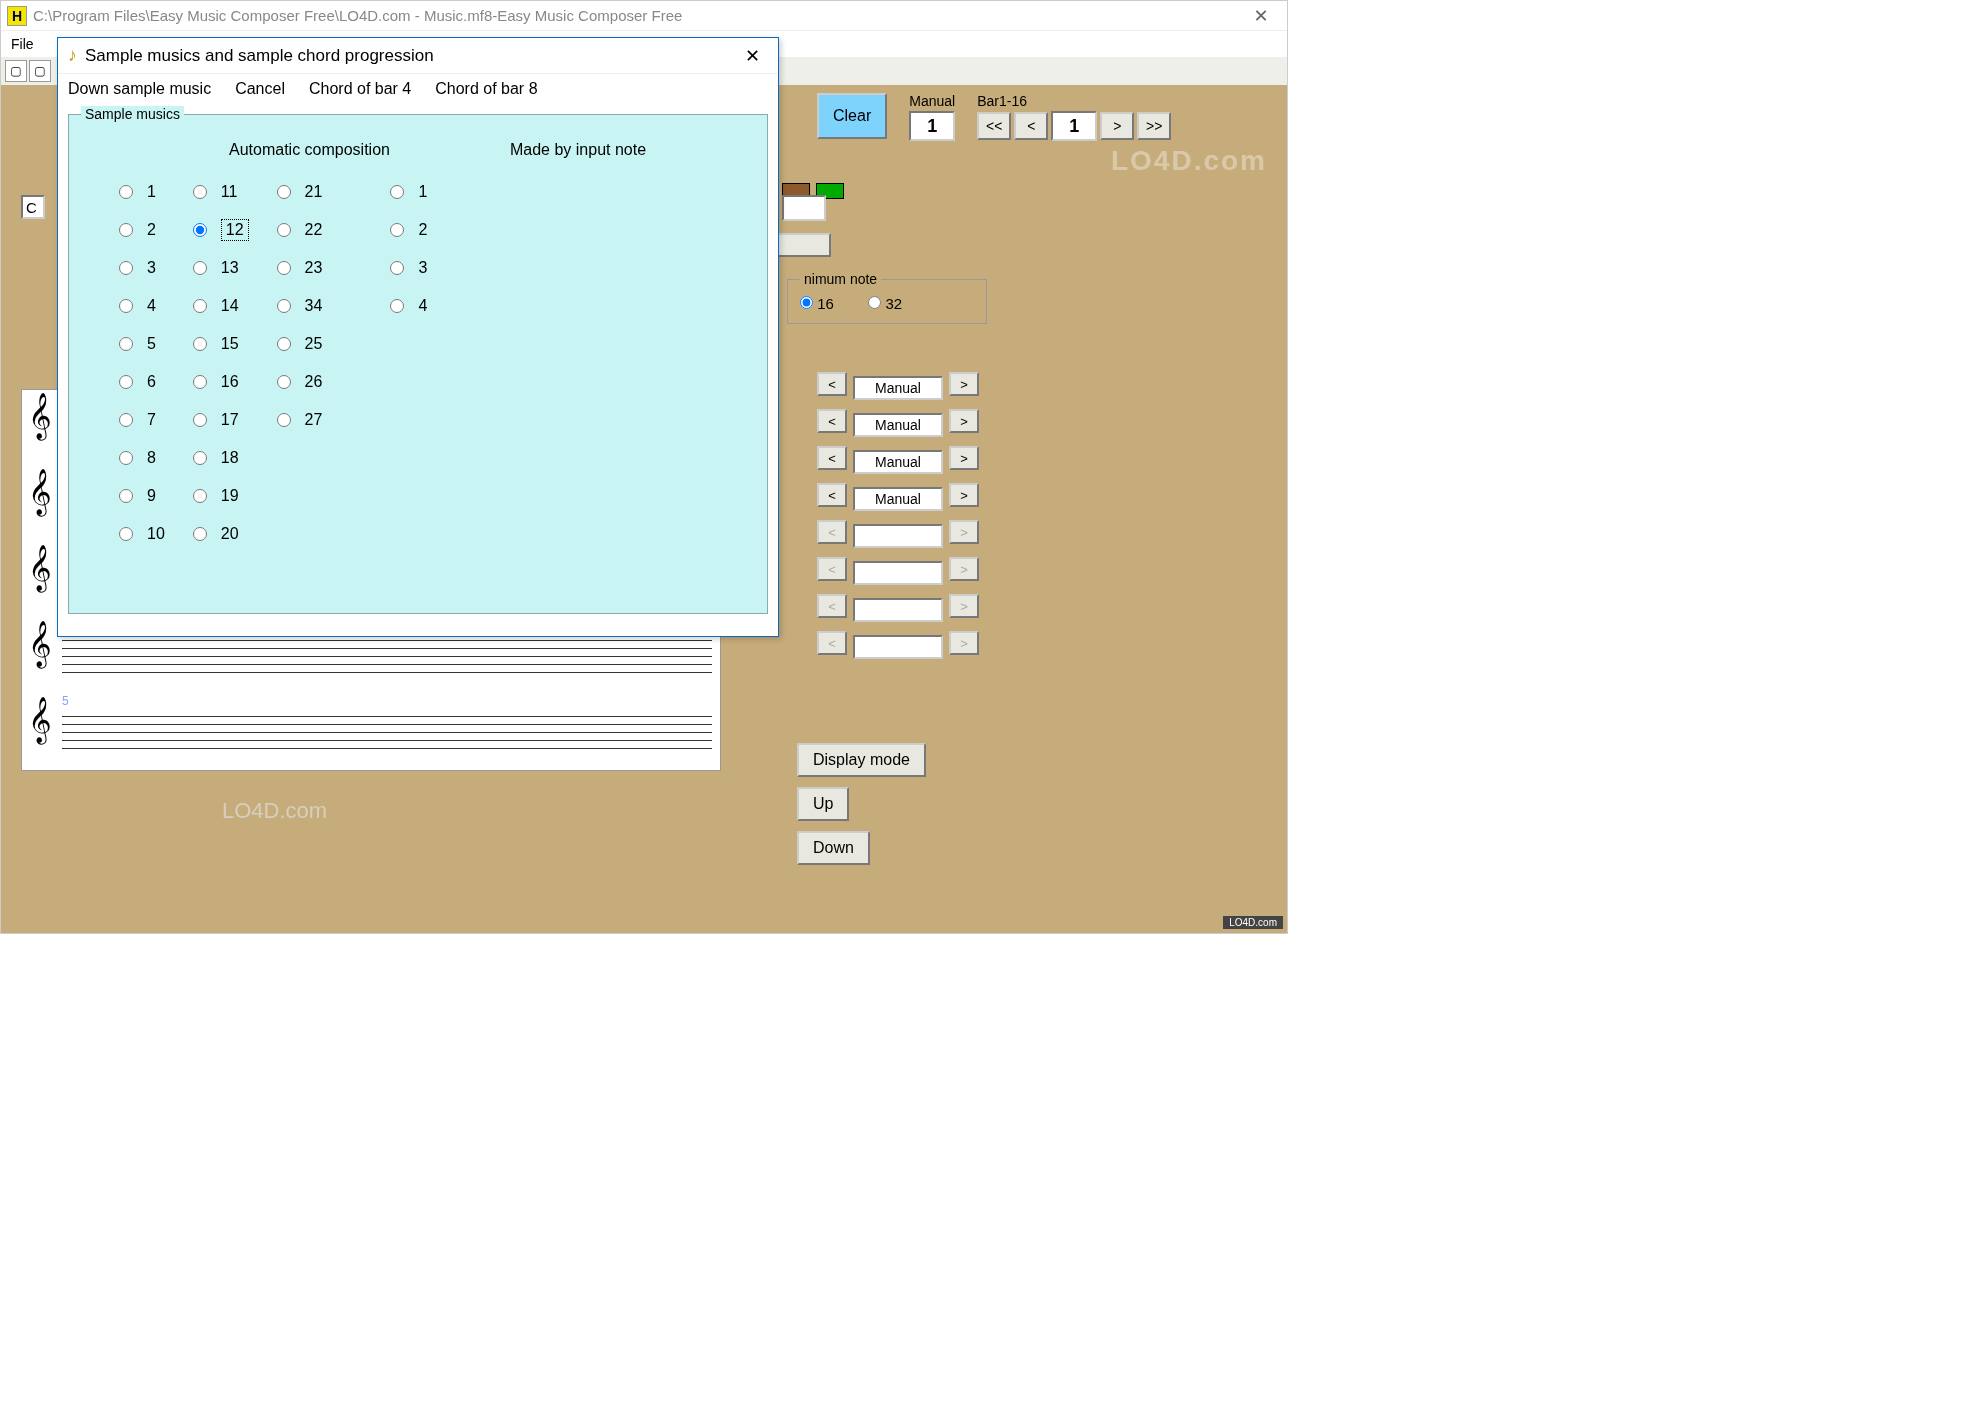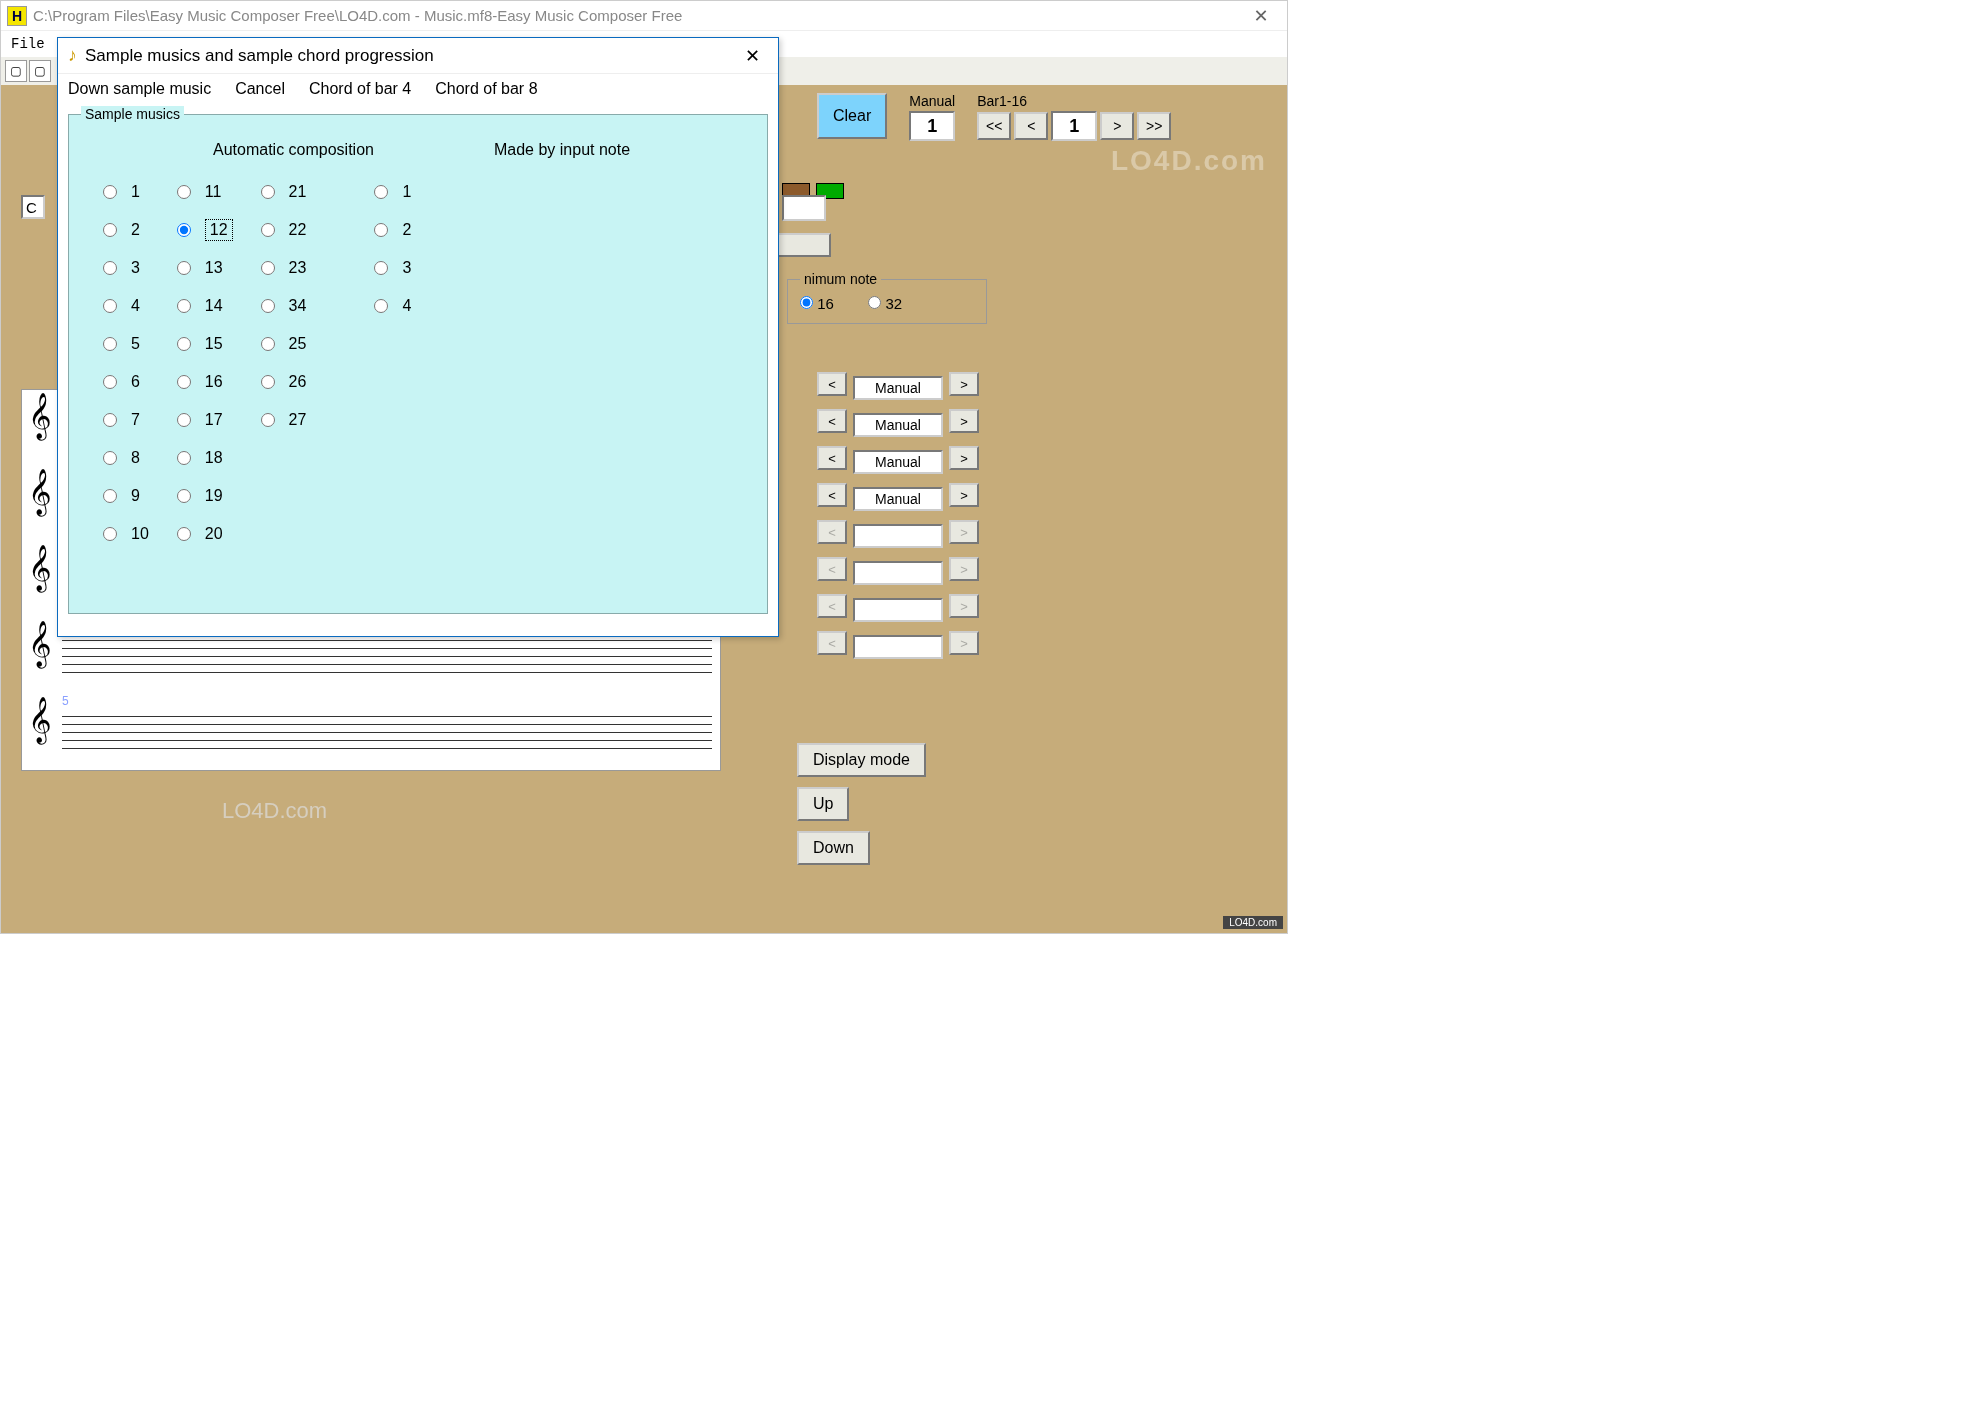--- a/index.html
+++ b/index.html
@@ -6,21 +6,21 @@
 html, body { width: 1288px; height: 934px; overflow: hidden; background: #fff; }
 
 .window { width: 100%; height: 100%; position: relative; border: 1px solid #ccc; }
 
 .titlebar { height: 30px; display: flex; align-items: center; padding: 0 6px; background: #fff; border-bottom: 1px solid #eee; }
 .titlebar .app-icon { width: 20px; height: 20px; background: #f5e600; border: 1px solid #999; display: flex; align-items: center; justify-content: center; font-weight: bold; color: #004; font-size: 14px; margin-right: 6px; }
 .titlebar .title-text { flex: 1; color: #888; font-size: 15px; }
 .titlebar .win-close { width: 40px; text-align: center; color: #666; font-size: 18px; cursor: pointer; }
 
 .menubar { height: 26px; display: flex; align-items: center; background: #fff; }
-.menubar .menu-item { padding: 2px 10px; font-size: 14px; cursor: pointer; font-family: Liberation Mono, monospace; }
+.menubar .menu-item { padding: 2px 10px; font-size: 14px; cursor: pointer; }
 
 .toolbar { height: 28px; background: #efefe9; display: flex; align-items: center; padding: 0 4px; gap: 2px; }
 .toolbar .tb-btn { width: 22px; height: 22px; border: 1px solid #999; background: #fff; display: flex; align-items: center; justify-content: center; font-size: 12px; }
 
 .workspace { position: absolute; top: 84px; left: 0; right: 0; bottom: 0; background: #c6ac7a; }
 
 .score-area { position: absolute; left: 20px; top: 304px; width: 700px; height: auto; background: #fff; border: 1px solid #999; }
 .staff { height: 76px; position: relative; padding-left: 8px; padding-top: 12px; }
 .staff .bar-number { color: #8aa0ff; font-size: 12px; position: absolute; top: 0; left: 40px; }
 .staff .clef { position: absolute; left: 6px; top: 14px; font-size: 40px; font-family: serif; line-height: 0.6; }
@@ -58,21 +58,21 @@
 .disp-buttons button { display: block; padding: 6px 14px; background: #e8e8e0; border: 2px outset #ccc; font-size: 16px; cursor: pointer; margin-bottom: 10px; }
 
 
 .dialog { position: absolute; left: 56px; top: 36px; width: 722px; height: 600px; background: #fff; border: 1px solid #0a6abf; box-shadow: 2px 2px 6px rgba(0,0,0,0.2); z-index: 20; }
 .dialog .dlg-title { height: 36px; display: flex; align-items: center; padding: 0 10px; border-bottom: 1px solid #eee; }
 .dlg-title .note-icon { color: #c90; font-size: 18px; margin-right: 8px; }
 .dlg-title .dlg-text { flex: 1; font-size: 17px; }
 .dlg-title .dlg-close { font-size: 18px; cursor: pointer; padding: 2px 8px; }
 .dialog .dlg-menu { height: 30px; display: flex; align-items: center; padding: 0 10px; gap: 24px; }
 .dlg-menu span { font-size: 16px; cursor: pointer; }
-.dialog .dlg-body { margin: 10px; border: 1px solid #8aa; background: #c8f4f4; height: 500px; padding: 4px 12px 12px 4px; position: relative; }
+.dialog .dlg-body { margin: 10px; border: 1px solid #8aa; background: #c8f4f4; height: 500px; padding: 4px 12px 12px 20px; position: relative; }
 .dlg-body legend { font-size: 14px; background: #c8f4f4; padding: 0 4px; position: absolute; top: -9px; left: 12px; }
 .headers { display: flex; margin-top: 22px; margin-bottom: 14px; }
 .headers .h1 { margin-left: 140px; font-size: 16px; }
 .headers .h2 { margin-left: 120px; font-size: 16px; }
 .radio-cols { display: flex; gap: 28px; padding-left: 30px; }
 .rcol .rrow { display: flex; align-items: center; height: 38px; gap: 14px; }
 .rcol .rrow input[type=radio] { width: 14px; height: 14px; }
 .rcol .rrow label { font-size: 16px; }
 .sel-12 { border: 1px dotted #000; padding: 1px 4px; }
 

